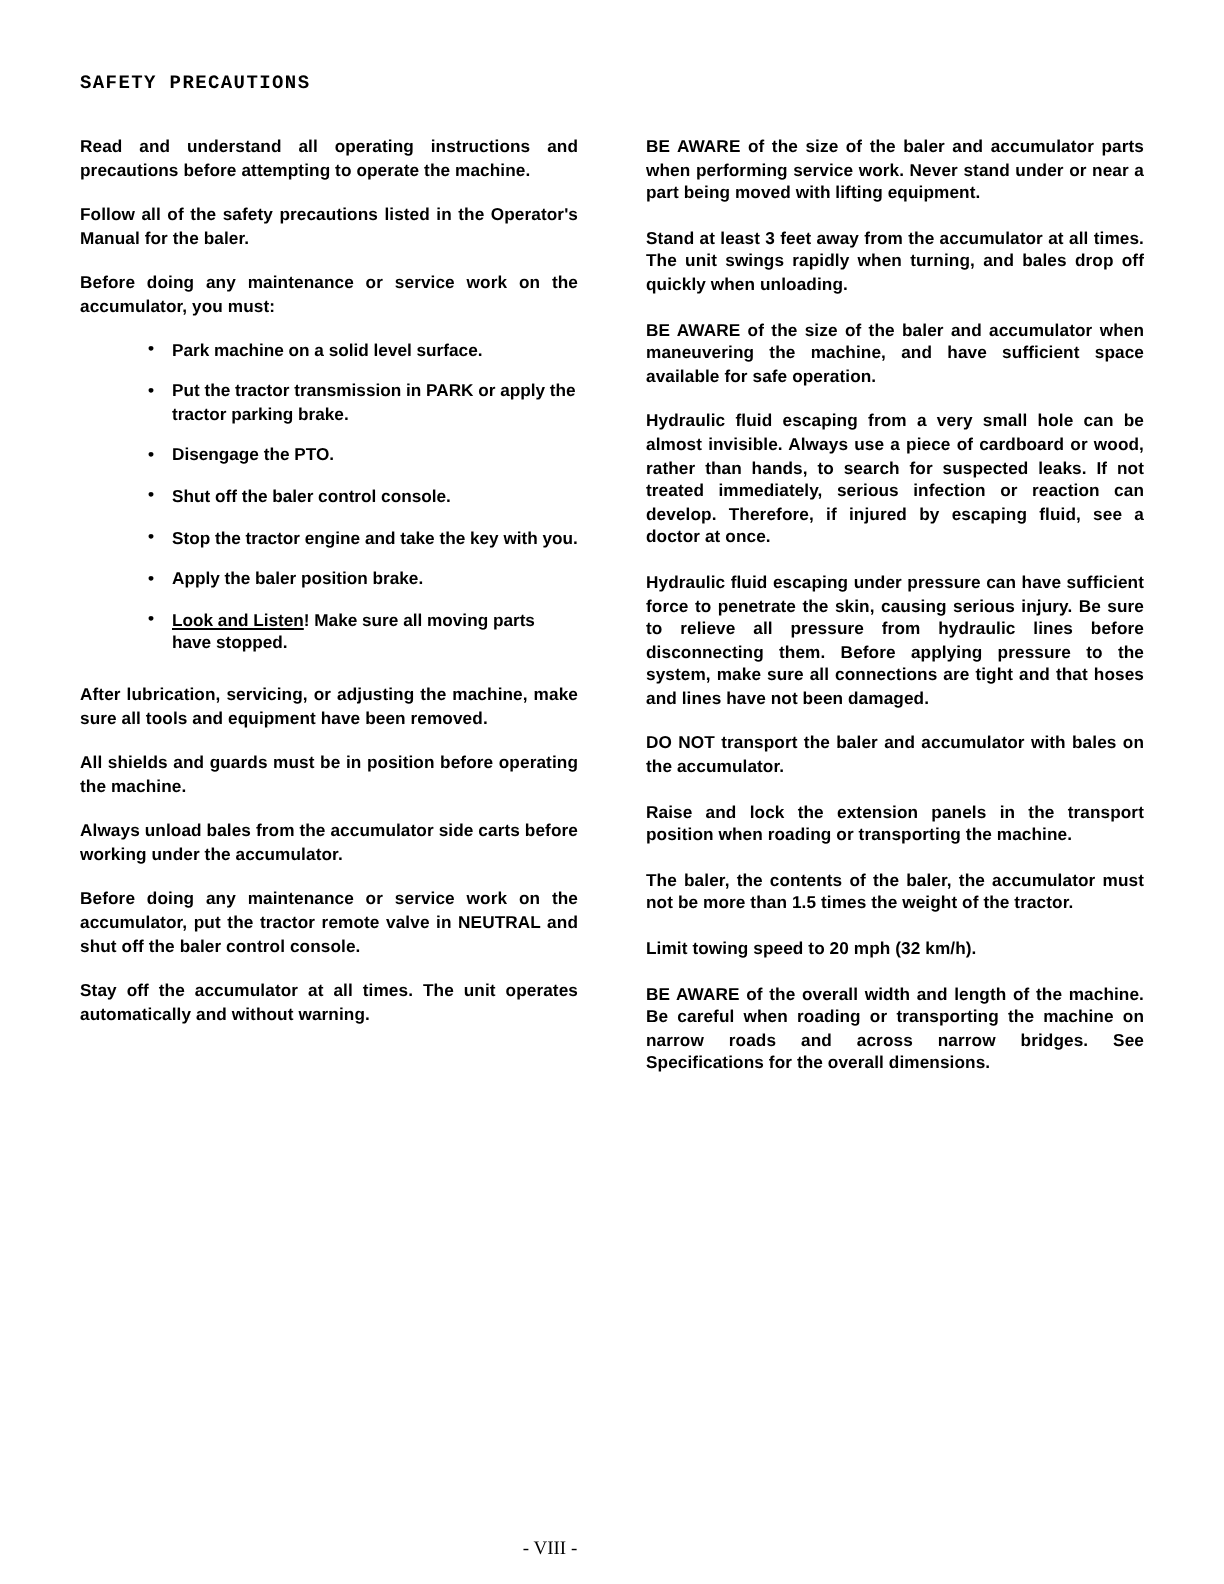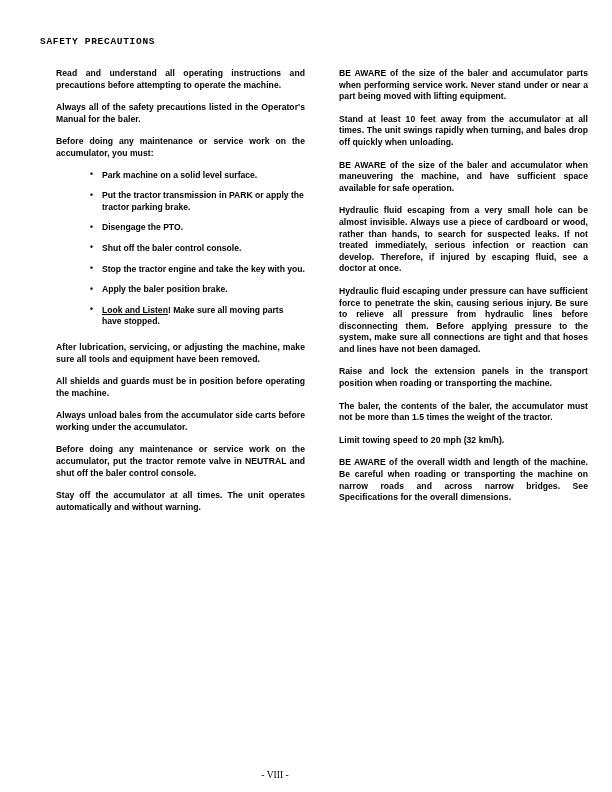--- a/index.html
+++ b/index.html
@@ -25,21 +25,21 @@
     position: absolute;
     left: 40px;
     top: 36px;
     font-size: 9.5px;
     font-weight: bold;
     letter-spacing: 0.7px;
     font-family: Liberation Mono, monospace;
   }
   .columns {
     position: absolute;
-    left: 56px;
+    left: 40px;
     top: 68px;
     width: 532px;
     display: flex;
     gap: 34px;
   }
   .col {
     width: 255px;
   }
   .para {
     font-size: 8.6px;
@@ -90,21 +90,21 @@
 <body>
 
 <div class="page">
 
   <div class="page-title">SAFETY PRECAUTIONS</div>
 
   <div class="columns">
 
     <div class="col">
       <p class="para">Read and understand all operating instructions and precautions before attempting to operate the machine.</p>
-      <p class="para">Always all of the safety precautions listed in the Operator's Manual for the baler.</p>
+      <p class="para">Follow all of the safety precautions listed in the Operator's Manual for the baler.</p>
       <p class="para tight">Before doing any maintenance or service work on the accumulator, you must:</p>
 
       <ul class="bullets">
         <li><span>Park machine on a solid level surface.</span></li>
         <li><span>Put the tractor transmission in PARK or apply the tractor parking brake.</span></li>
         <li><span>Disengage the PTO.</span></li>
         <li><span>Shut off the baler control console.</span></li>
         <li><span>Stop the tractor engine and take the key with you.</span></li>
         <li><span>Apply the baler position brake.</span></li>
         <li><span class="underline">Look and Listen</span><span>! Make sure all moving parts have stopped.</span></li>
@@ -112,24 +112,25 @@
 
       <p class="para">After lubrication, servicing, or adjusting the machine, make sure all tools and equipment have been removed.</p>
       <p class="para">All shields and guards must be in position before operating the machine.</p>
       <p class="para">Always unload bales from the accumulator side carts before working under the accumulator.</p>
       <p class="para">Before doing any maintenance or service work on the accumulator, put the tractor remote valve in NEUTRAL and shut off the baler control console.</p>
       <p class="para">Stay off the accumulator at all times. The unit operates automatically and without warning.</p>
     </div>
 
     <div class="col">
       <p class="para">BE AWARE of the size of the baler and accumulator parts when performing service work. Never stand under or near a part being moved with lifting equipment.</p>
-      <p class="para">Stand at least 10 feet away from the accumulator at all times. The unit swings rapidly when turning, and bales drop off quickly when unloading.</p>
+      <p class="para">Stand at least 3 feet away from the accumulator at all times. The unit swings rapidly when turning, and bales drop off quickly when unloading.</p>
       <p class="para">BE AWARE of the size of the baler and accumulator when maneuvering the machine, and have sufficient space available for safe operation.</p>
       <p class="para">Hydraulic fluid escaping from a very small hole can be almost invisible. Always use a piece of cardboard or wood, rather than hands, to search for suspected leaks. If not treated immediately, serious infection or reaction can develop. Therefore, if injured by escaping fluid, see a doctor at once.</p>
       <p class="para">Hydraulic fluid escaping under pressure can have sufficient force to penetrate the skin, causing serious injury. Be sure to relieve all pressure from hydraulic lines before disconnecting them. Before applying pressure to the system, make sure all connections are tight and that hoses and lines have not been damaged.</p>
+      <p class="para">DO NOT transport the baler and accumulator with bales on the accumulator.</p>
       <p class="para">Raise and lock the extension panels in the transport position when roading or transporting the machine.</p>
       <p class="para">The baler, the contents of the baler, the accumulator must not be more than 1.5 times the weight of the tractor.</p>
       <p class="para">Limit towing speed to 20 mph (32 km/h).</p>
       <p class="para">BE AWARE of the overall width and length of the machine. Be careful when roading or transporting the machine on narrow roads and across narrow bridges. See Specifications for the overall dimensions.</p>
     </div>
 
   </div>
 
   <div class="footer">- VIII -</div>
 

